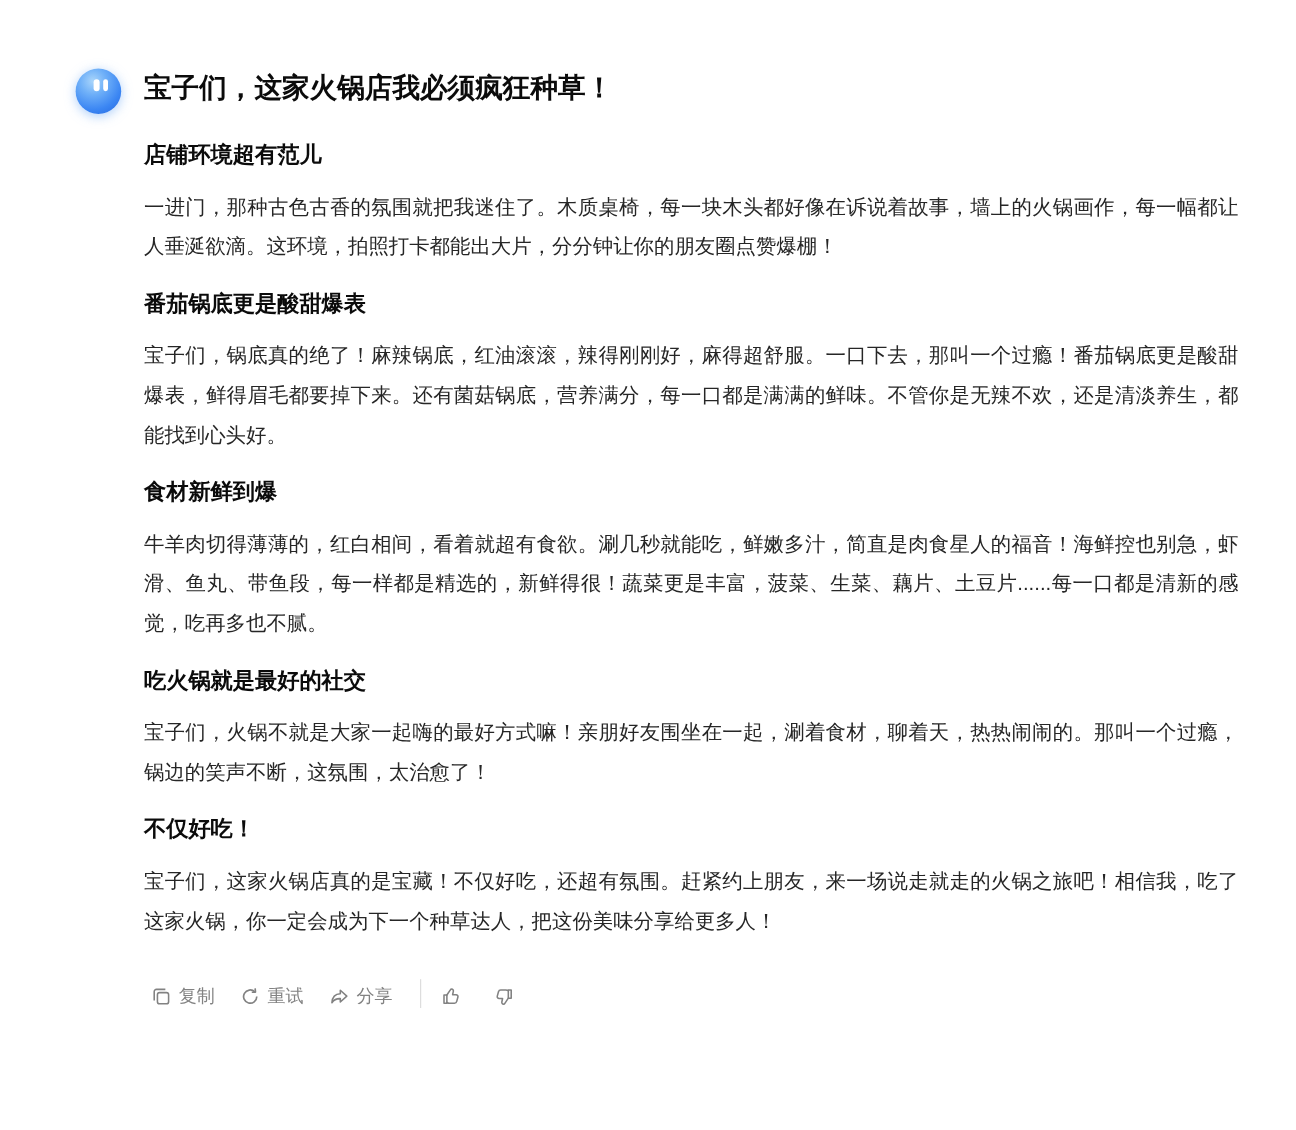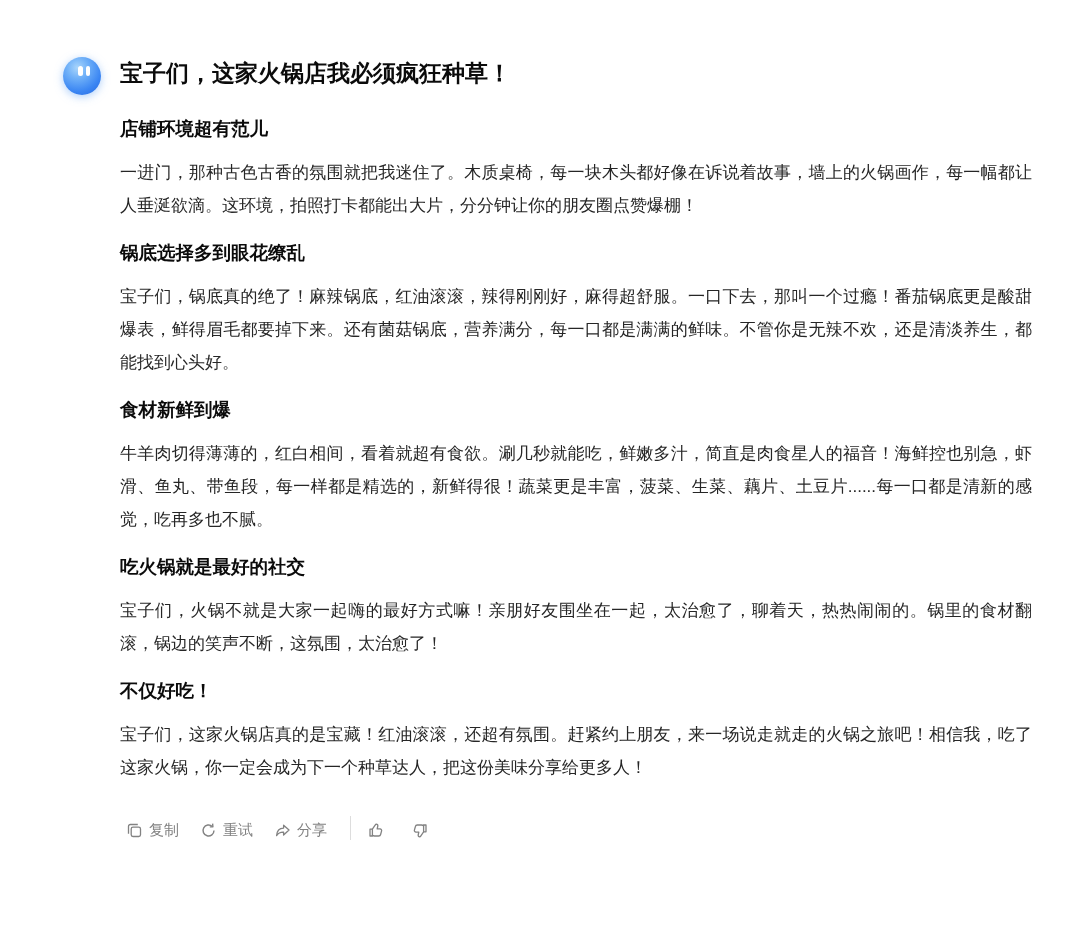--- a/index.html
+++ b/index.html
@@ -90,31 +90,31 @@
     <span class="eye eye-left"></span>
     <span class="eye eye-right"></span>
   </div>
 
   <h1 class="md-title">宝子们，这家火锅店我必须疯狂种草！</h1>
 
 
   <h3 class="md-h3">店铺环境超有范儿</h3>
   <p class="md-p">一进门，那种古色古香的氛围就把我迷住了。木质桌椅，每一块木头都好像在诉说着故事，墙上的火锅画作，每一幅都让人垂涎欲滴。这环境，拍照打卡都能出大片，分分钟让你的朋友圈点赞爆棚！</p>
 
-  <h3 class="md-h3">锅底选择多到眼花缭乱</h3>
+  <h3 class="md-h3">番茄锅底更是酸甜爆表</h3>
   <p class="md-p">宝子们，锅底真的绝了！麻辣锅底，红油滚滚，辣得刚刚好，麻得超舒服。一口下去，那叫一个过瘾！番茄锅底更是酸甜爆表，鲜得眉毛都要掉下来。还有菌菇锅底，营养满分，每一口都是满满的鲜味。不管你是无辣不欢，还是清淡养生，都能找到心头好。</p>
 
   <h3 class="md-h3">食材新鲜到爆</h3>
   <p class="md-p">牛羊肉切得薄薄的，红白相间，看着就超有食欲。涮几秒就能吃，鲜嫩多汁，简直是肉食星人的福音！海鲜控也别急，虾滑、鱼丸、带鱼段，每一样都是精选的，新鲜得很！蔬菜更是丰富，菠菜、生菜、藕片、土豆片......每一口都是清新的感觉，吃再多也不腻。</p>
 
   <h3 class="md-h3">吃火锅就是最好的社交</h3>
-  <p class="md-p">宝子们，火锅不就是大家一起嗨的最好方式嘛！亲朋好友围坐在一起，太治愈了，聊着天，热热闹闹的。锅里的食材翻滚，锅边的笑声不断，这氛围，太治愈了！</p>
+  <p class="md-p">宝子们，火锅不就是大家一起嗨的最好方式嘛！亲朋好友围坐在一起，涮着食材，聊着天，热热闹闹的。那叫一个过瘾，锅边的笑声不断，这氛围，太治愈了！</p>
 
   <h3 class="md-h3">不仅好吃！</h3>
-  <p class="md-p">宝子们，这家火锅店真的是宝藏！红油滚滚，还超有氛围。赶紧约上朋友，来一场说走就走的火锅之旅吧！相信我，吃了这家火锅，你一定会成为下一个种草达人，把这份美味分享给更多人！</p>
+  <p class="md-p">宝子们，这家火锅店真的是宝藏！不仅好吃，还超有氛围。赶紧约上朋友，来一场说走就走的火锅之旅吧！相信我，吃了这家火锅，你一定会成为下一个种草达人，把这份美味分享给更多人！</p>
 
   <div class="action-bar">
 
     <div class="action-btn">
       <span>
         <svg width="17" height="17" viewBox="0 0 17 17" fill="none" stroke="#828282" stroke-width="1.3">
           <rect x="5.2" y="5.2" width="9.3" height="9.3" rx="1.8"></rect>
           <path d="M11.8 2.5 H4.4 A1.9 1.9 0 0 0 2.5 4.4 V11.8"></path>
         </svg>
       </span>

